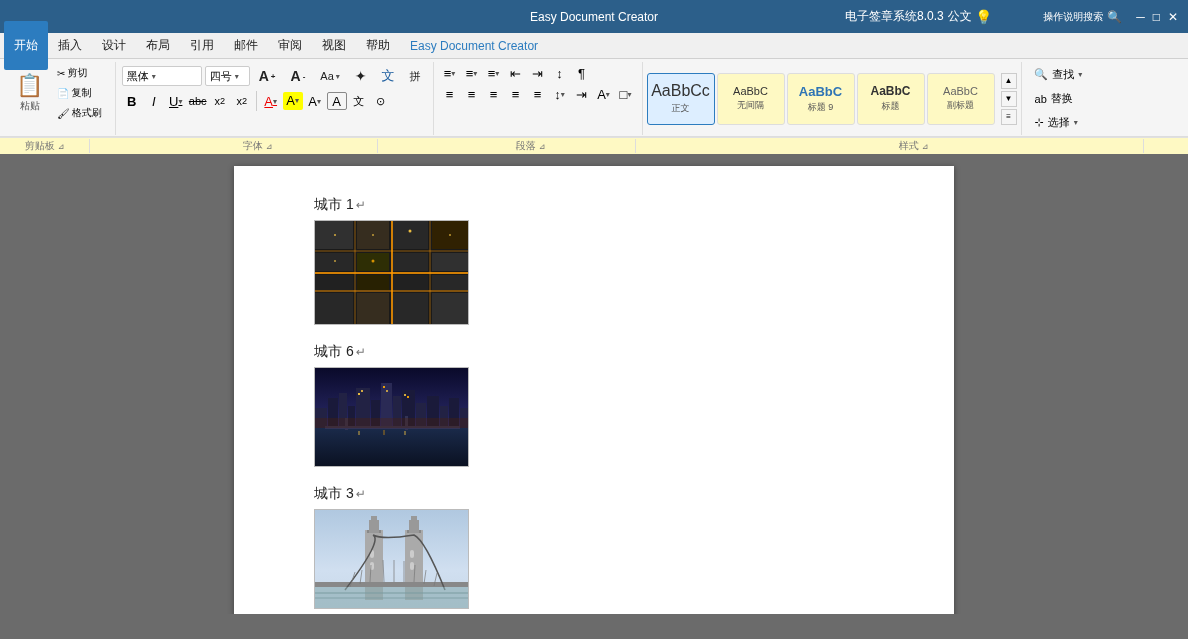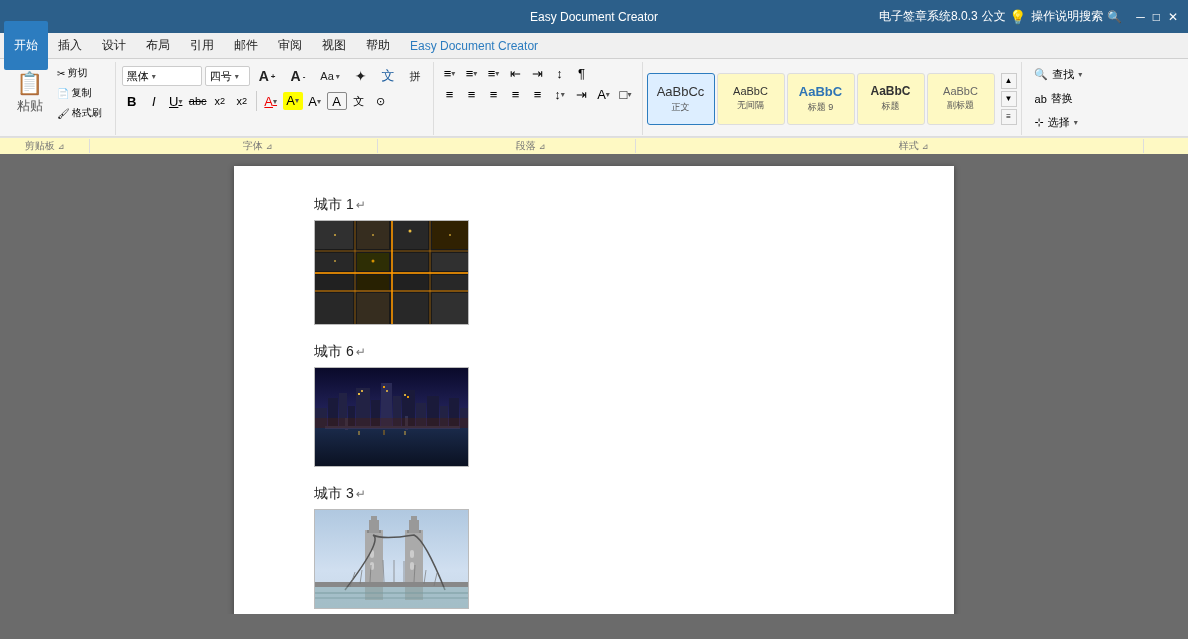--- a/index.html
+++ b/index.html
@@ -74,21 +74,21 @@
       background: #fef9c3;
       font-size: 10px;
       gap: 2px;
     }
     .style-btn.active { border-color: #2c7cbf; background: #ddeeff; }
     .style-preview {
       font-size: 11px;
       font-weight: normal;
       color: #333;
     }
-    .style-preview.normal { font-size: 13px; }
+    .style-preview.normal { font-size: 16px; }
     .style-preview.heading1 { font-size: 15px; font-weight: bold; color: #1f4e79; }
     .style-preview.heading2 { font-size: 13px; font-weight: bold; color: #2e74b5; }
     .style-preview.heading { font-size: 12px; font-weight: bold; }
     .style-label { font-size: 9px; color: #555; }
     .styles-scroll {
       display: flex;
       flex-direction: column;
       margin-left: 4px;
       gap: 2px;
     }
@@ -216,21 +216,21 @@
       flex-direction: column;
       align-items: center;
       justify-content: center;
       width: 36px;
       height: 46px;
       cursor: pointer;
       border: 1px solid transparent;
       border-radius: 2px;
       font-size: 20px;
     }
-    .paste-label { font-size: 13px; color: #555; }
+    .paste-label { font-size: 10px; color: #555; }
     .small-clip-btns {
       display: flex;
       flex-direction: column;
       gap: 2px;
     }
     .small-rb {
       font-size: 10px;
       padding: 1px 4px;
       cursor: pointer;
       border: 1px solid transparent;
@@ -270,21 +270,21 @@
   </style>
 </head>
 <body>
 
 <div class="title-bar">
   <span style="position:absolute;left:50%;transform:translateX(-50%);font-size:12px;">Easy Document Creator</span>
   <span style="margin-left:auto;display:flex;gap:4px;align-items:center;">
     <span style="cursor:pointer;font-size:12px;">电子签章系统8.0.3</span>
     <span style="cursor:pointer;font-size:12px;">公文</span>
     <span style="font-size:14px;">💡</span>
-    <span style="cursor:pointer;font-size:12px;">操作说明搜索</span>
+    <span style="cursor:pointer;font-size:10px;margin-left:46px;">操作说明搜索</span>
     <span style="font-size:12px;cursor:pointer;">🔍</span>
     <span style="display:flex;gap:8px;margin-left:10px;">
       <span style="cursor:pointer;">─</span>
       <span style="cursor:pointer;">□</span>
       <span style="cursor:pointer;">✕</span>
     </span>
   </span>
 </div>
 
 <div class="menu-bar">

